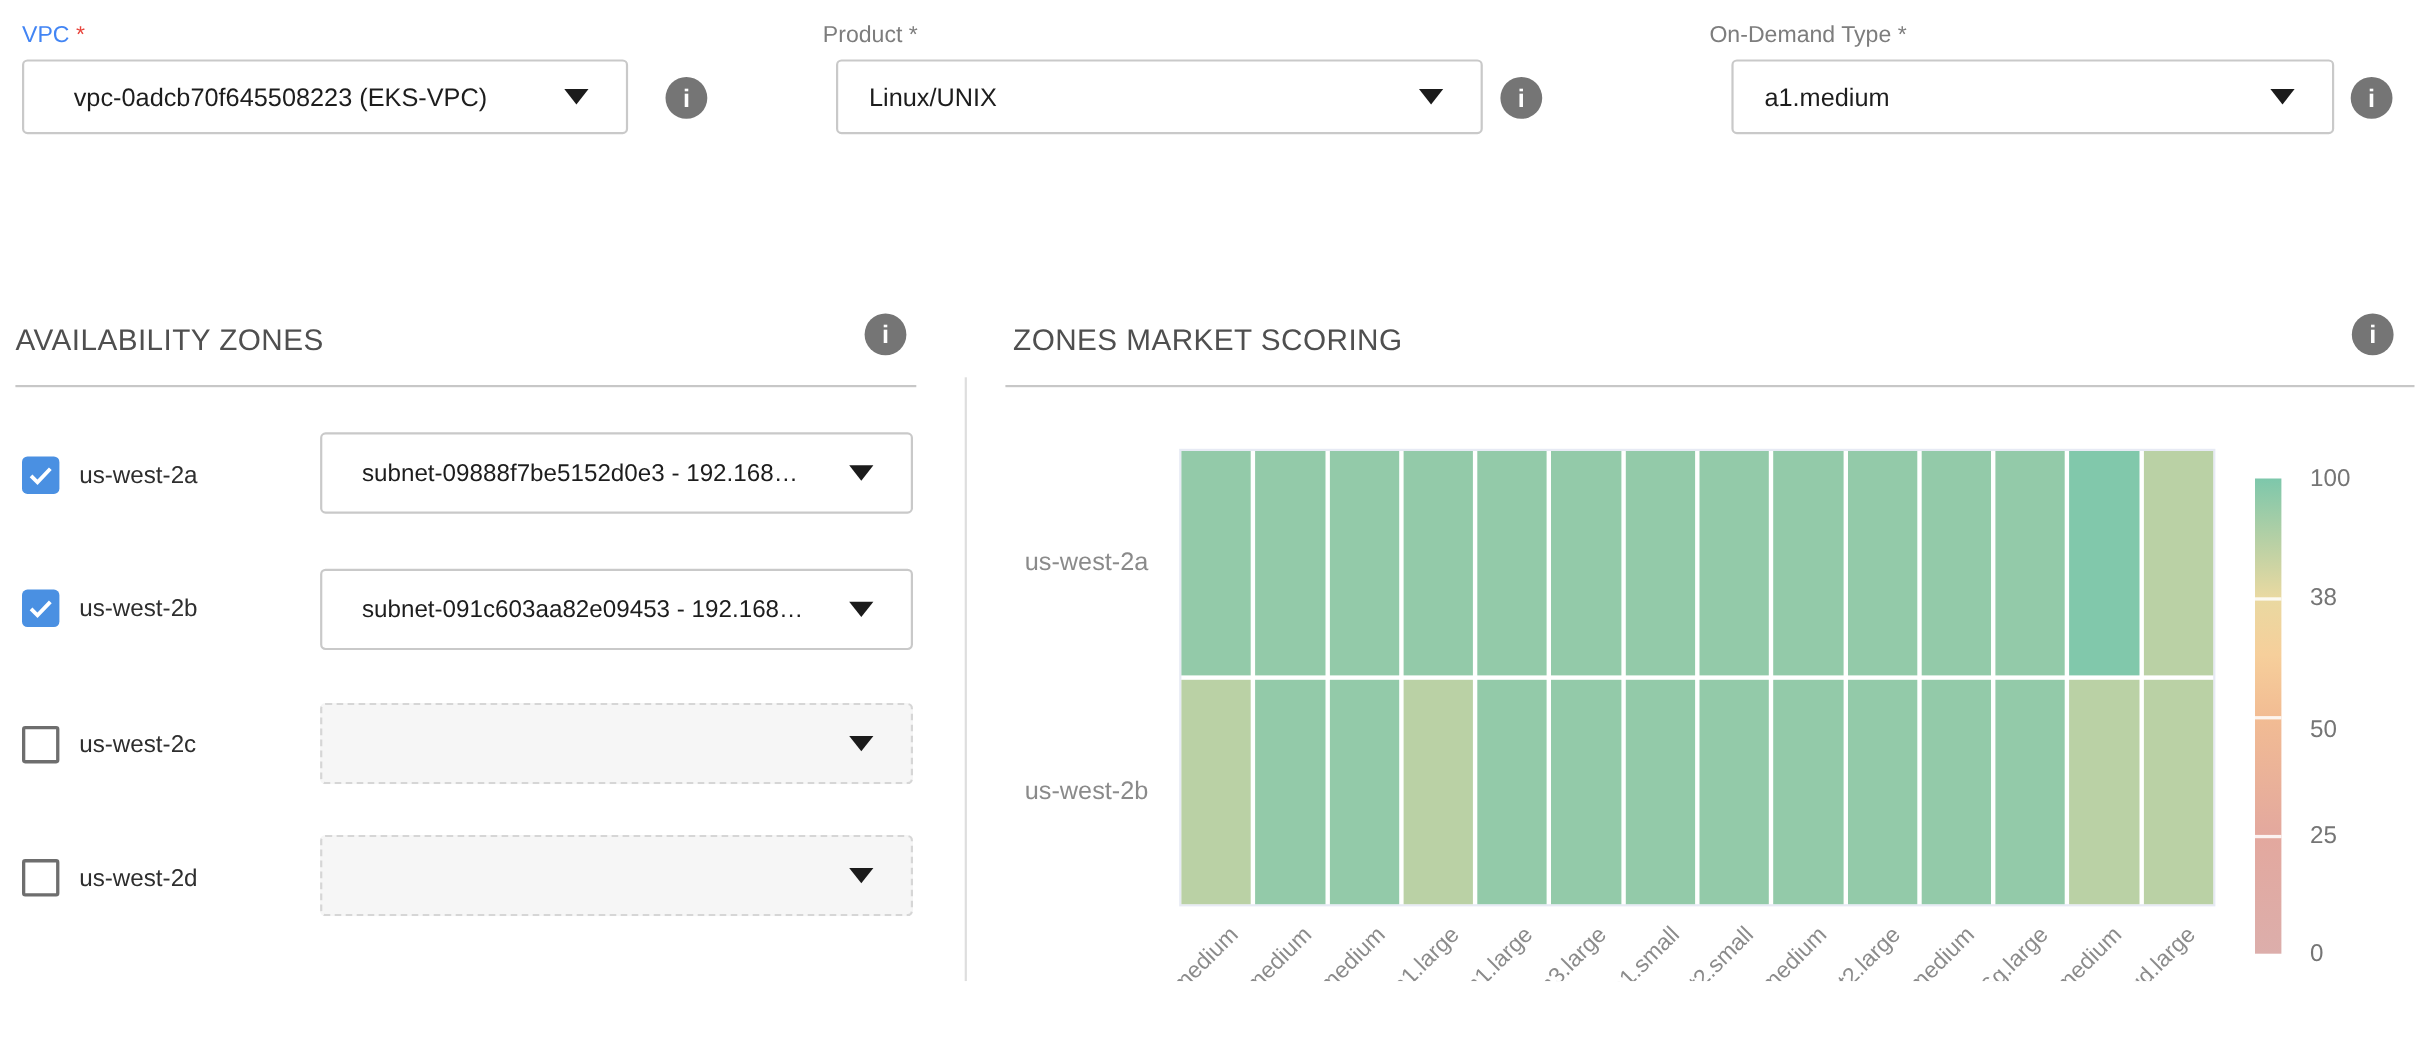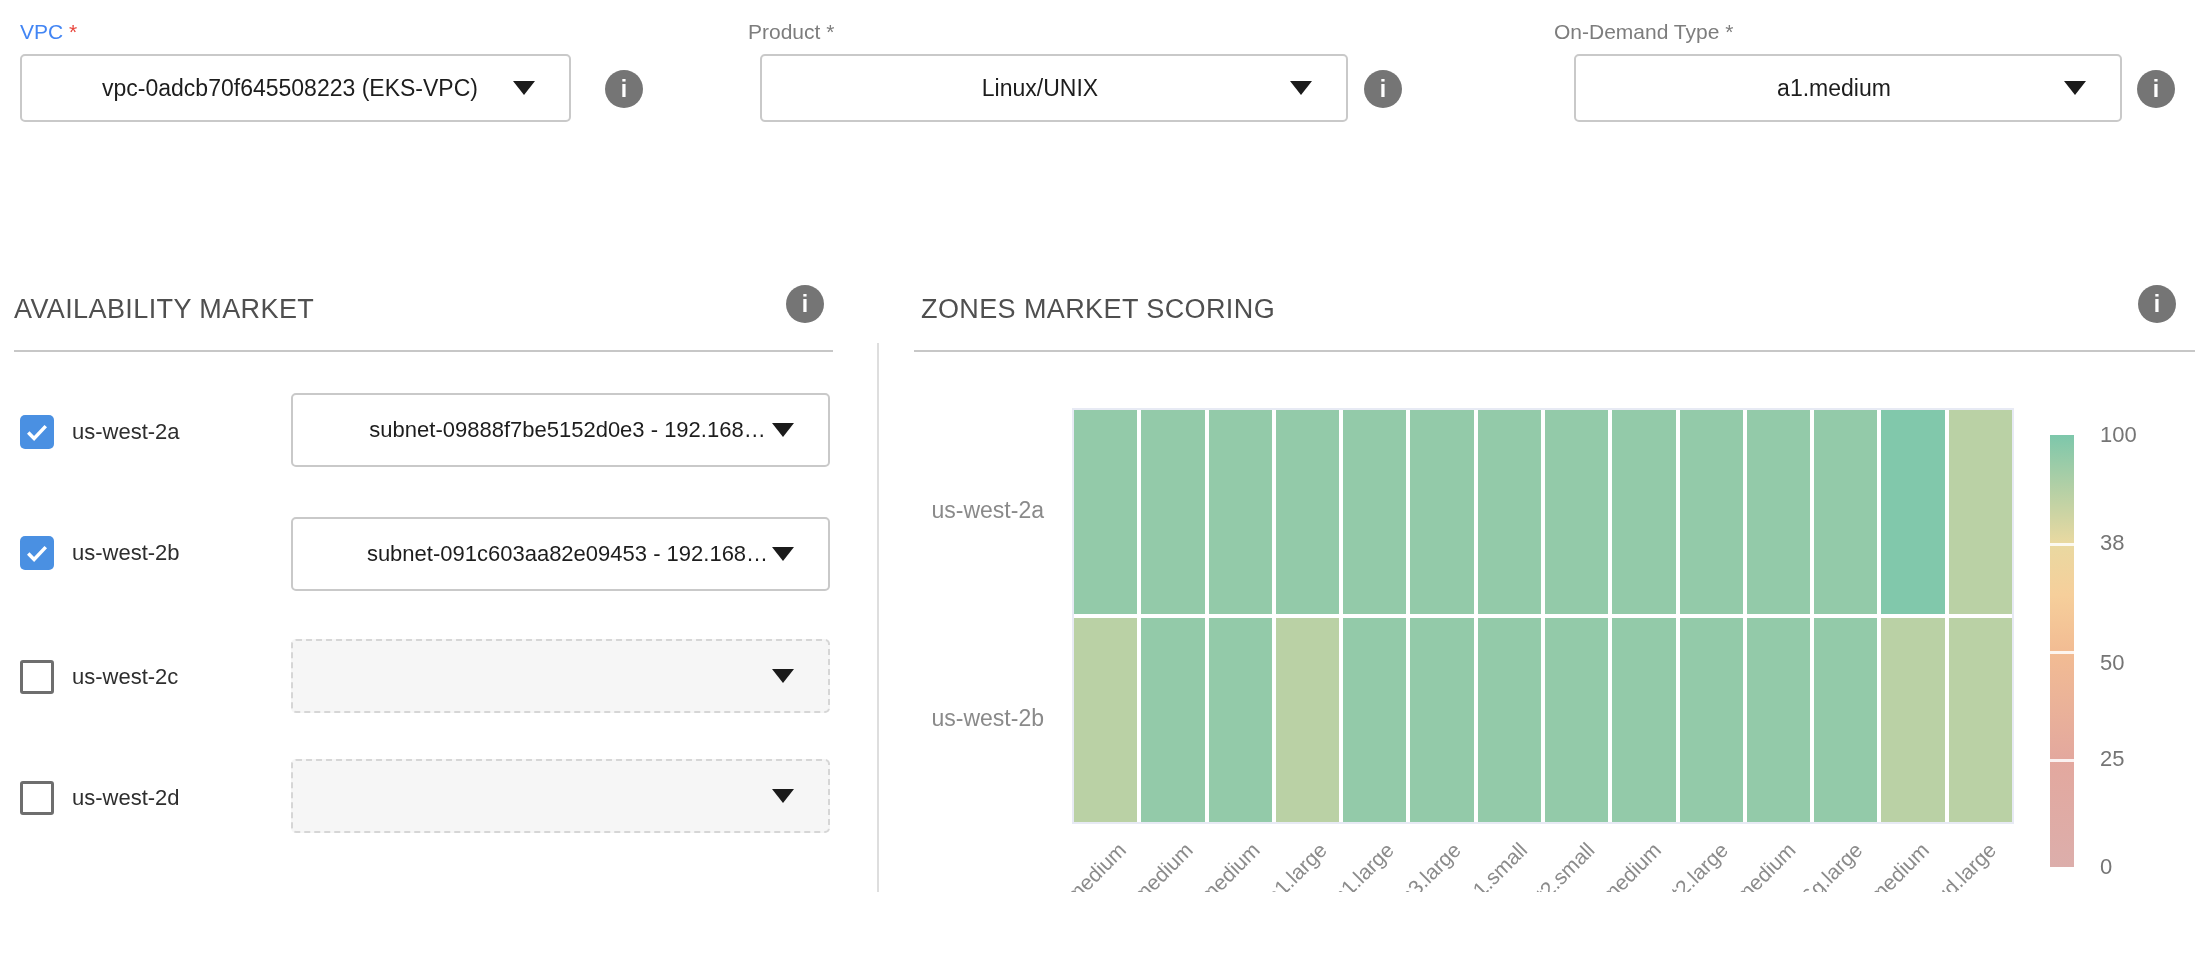--- a/index.html
+++ b/index.html
@@ -1,18 +1,18 @@
 <!DOCTYPE html>
 <html><head>
 <meta charset="utf-8">
 <style>
   html,body{margin:0;padding:0;background:#ffffff;}
   .stage{
     position:relative;width:2196px;height:892px;background:#ffffff;
-    font-family:"Liberation Sans", sans-serif;overflow:hidden;text-align:center;
+    font-family:"Liberation Sans", sans-serif;overflow:hidden;
   }
   
   .field-label{position:absolute;top:20px;font-size:21px;color:#7d7d7d;}
   .field-label .lab-blue{color:#4285f4;}
   .field-label .ast-red{color:#e8453c;}
   .select-box{
     position:absolute;top:54px;height:68px;background:#fff;
     border:2px solid #c9c9c9;border-radius:5px;box-sizing:border-box;
     display:flex;align-items:center;cursor:pointer;
   }
@@ -37,21 +37,21 @@
   .az-row .cbx{position:absolute;left:20px;width:34px;height:34px;box-sizing:border-box;cursor:pointer;}
   .cbx.checked{background:#4a90e2;border-radius:5px;}
   .cbx.unchecked{background:#fff;border:3px solid #6e6e6e;border-radius:3px;}
   .cbx svg{position:absolute;left:3px;top:3px;}
   .zone-label{position:absolute;left:72px;font-size:22px;color:#2e2e2e;line-height:34px;white-space:nowrap;}
   .subnet-box{
     position:absolute;left:291px;width:539px;height:74px;box-sizing:border-box;
     background:#fff;border:2px solid #c9c9c9;border-radius:5px;
     display:flex;align-items:center;cursor:pointer;
   }
-  .subnet-box .sel-text{padding-left:70px;font-size:22px;color:#1d1d1d;white-space:nowrap;flex:1;overflow:hidden;}
+  .subnet-box .sel-text{padding-left:36px;font-size:22px;color:#1d1d1d;white-space:nowrap;flex:1;overflow:hidden;}
   .subnet-box.empty{background:#f6f6f6;border:2px dashed #d6d6d6;}
   
   #heatmap-grid{
     position:absolute;left:1072px;top:408px;width:938px;height:412px;
     display:grid;grid-template-rows:1fr 1fr;gap:4px;background:#fff;
     border:2px solid #e7eaf4;box-sizing:content-box;
   }
   .hm-cell{width:100%;height:100%;}
   .hm-ylabel{position:absolute;font-size:23px;color:#8a8a8a;white-space:nowrap;}
   .hm-xlabel{
@@ -94,21 +94,21 @@
     <span> *</span>
   </div>
   <div class="select-box" style="left:1574px;width:548px;">
     <span class="sel-text">a1.medium</span>
     <span class="caret"></span>
   </div>
   <div class="info-icon" style="left:2137px;top:70px;">i</div>
 
   <div class="v-divider" style="left:877px;top:343px;height:621px;"></div>
 
-  <div class="section-title" style="left:14px;top:294px;">AVAILABILITY MARKET</div>
+  <div class="section-title" style="left:14px;top:294px;">AVAILABILITY ZONES</div>
   <div class="info-icon" style="left:786px;top:285px;">i</div>
   <div class="h-divider" style="left:14px;top:350px;width:819px;"></div>
 
   <div class="section-title" style="left:921px;top:294px;">ZONES MARKET SCORING</div>
   <div class="info-icon" style="left:2138px;top:285px;">i</div>
   <div class="h-divider" style="left:914px;top:350px;width:1281px;"></div>
 
   <div class="az-row">
     <div class="cbx checked" style="top:415px;">
       <svg width="28" height="28" viewBox="0 0 24 24">

